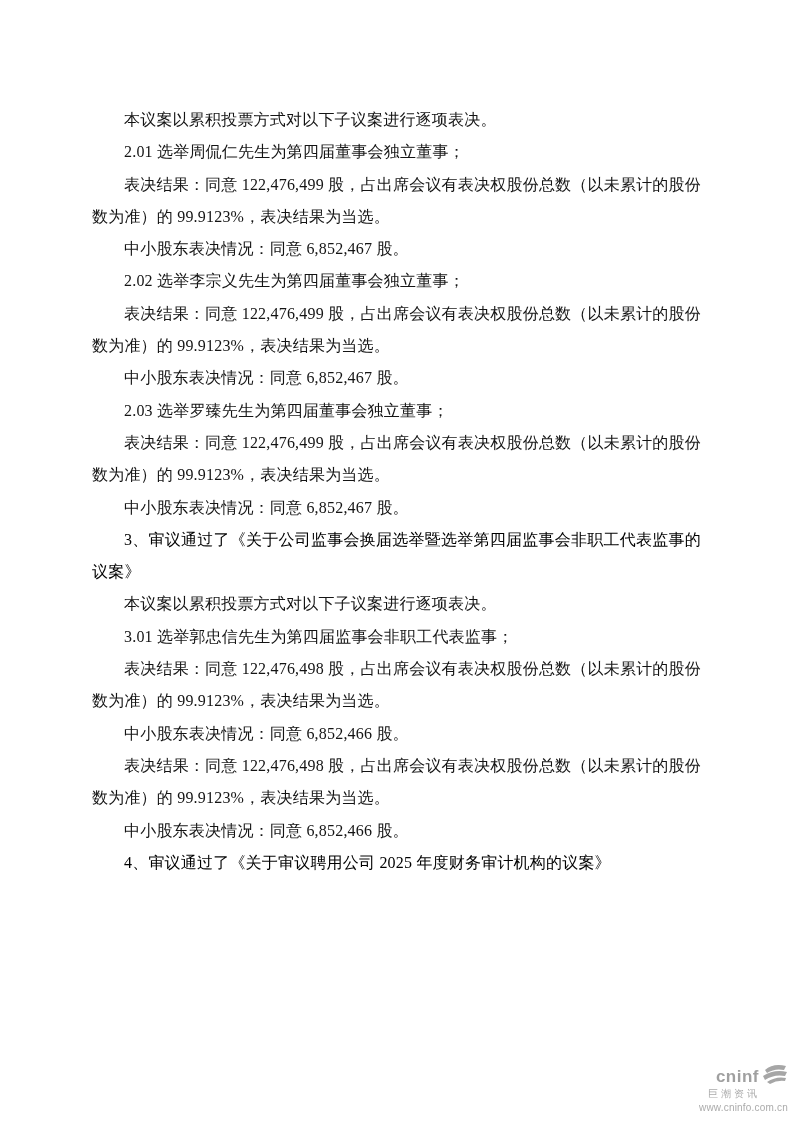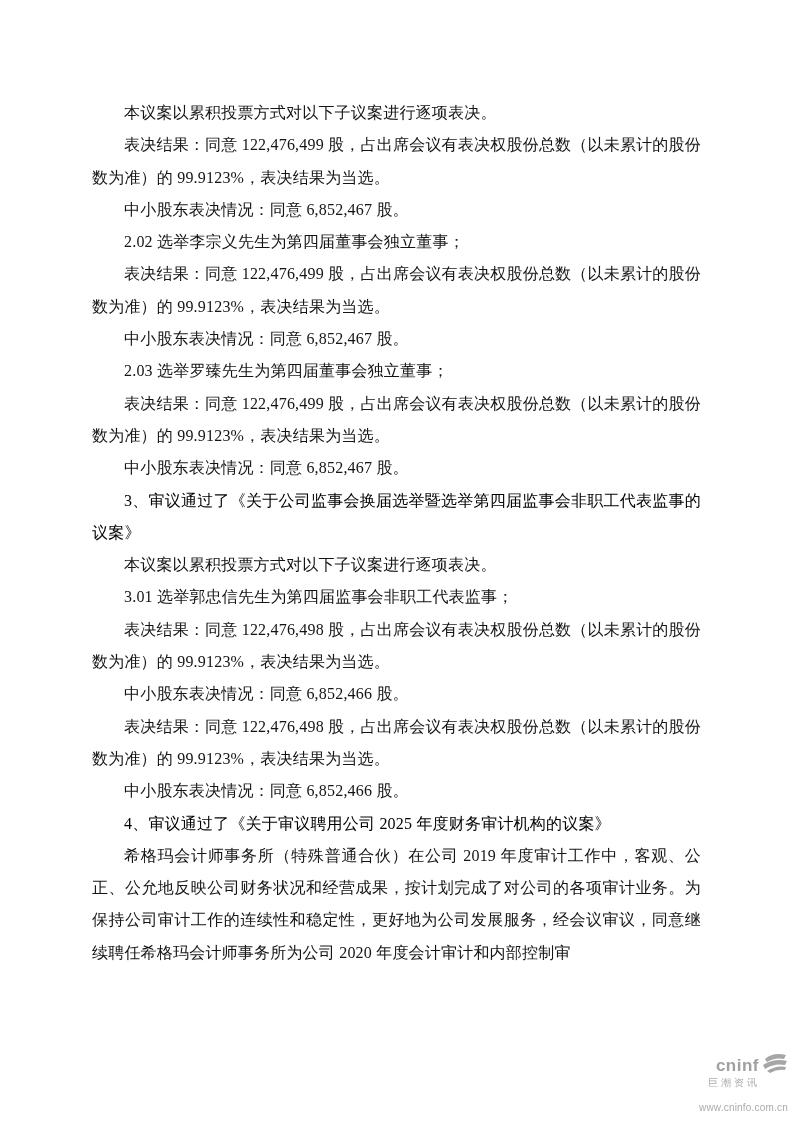--- a/index.html
+++ b/index.html
@@ -15,21 +15,21 @@
     overflow: hidden;
   }
   .page {
     position: absolute;
     inset: 0;
     background: #ffffff;
   }
   .content {
     position: absolute;
     left: 92px;
-    top: 97px;
+    top: 104px;
     width: 609px;
   }
   .para {
     margin: 0;
     padding: 0;
     font-size: 16px;
     line-height: 32.3px;
     color: #141414;
     text-align: justify;
     text-indent: 2em;
@@ -71,48 +71,48 @@
     font-size: 10px;
     letter-spacing: 3px;
     color: #ababab;
     padding-right: 28px;
     margin-top: 1px;
   }
   .url {
     font-family: "Liberation Sans", "DejaVu Sans", sans-serif;
     font-size: 10px;
     color: #ababab;
-    margin-top: 14px;
+    margin-top: 3px;
     letter-spacing: 0.2px;
   }
 </style>
 </head>
 <body>
 
 <div class="page">
 
   <main class="content" id="paragraphs">
       <p class="para body">本议案以累积投票方式对以下子议案进行逐项表决。</p>
+      <p class="para body">2.01 选举周侃仁先生为第四届董事会独立董事；</p>
       <p class="para body">表决结果：同意 122,476,499 股，占出席会议有表决权股份总数（以未累计的股份数为准）的 99.9123%，表决结果为当选。</p>
       <p class="para body">中小股东表决情况：同意 6,852,467 股。</p>
       <p class="para body">2.02 选举李宗义先生为第四届董事会独立董事；</p>
       <p class="para body">表决结果：同意 122,476,499 股，占出席会议有表决权股份总数（以未累计的股份数为准）的 99.9123%，表决结果为当选。</p>
       <p class="para body">中小股东表决情况：同意 6,852,467 股。</p>
       <p class="para body">2.03 选举罗臻先生为第四届董事会独立董事；</p>
       <p class="para body">表决结果：同意 122,476,499 股，占出席会议有表决权股份总数（以未累计的股份数为准）的 99.9123%，表决结果为当选。</p>
       <p class="para body">中小股东表决情况：同意 6,852,467 股。</p>
       <p class="para heading">3、审议通过了《关于公司监事会换届选举暨选举第四届监事会非职工代表监事的议案》</p>
       <p class="para body">本议案以累积投票方式对以下子议案进行逐项表决。</p>
       <p class="para body">3.01 选举郭忠信先生为第四届监事会非职工代表监事；</p>
       <p class="para body">表决结果：同意 122,476,498 股，占出席会议有表决权股份总数（以未累计的股份数为准）的 99.9123%，表决结果为当选。</p>
       <p class="para body">中小股东表决情况：同意 6,852,466 股。</p>
       <p class="para body">表决结果：同意 122,476,498 股，占出席会议有表决权股份总数（以未累计的股份数为准）的 99.9123%，表决结果为当选。</p>
       <p class="para body">中小股东表决情况：同意 6,852,466 股。</p>
       <p class="para heading">4、审议通过了《关于审议聘用公司 2025 年度财务审计机构的议案》</p>
-      <p class="para body">希格玛会计师事务所（特殊普通合伙）在公司 2019 年度审计工作中，客观、公正、公允地反映公司财务状况和经营成果，按计划完成了对公司的各项审计业务。为保持公司审计工作的连续性和稳定性，更好地为公司发展服务，经会议审议，同意继续聘任希格玛会计师事务所为公司 2020 年度会计审计和内部控制审</p>
     </main>
 
   <footer class="watermark">
     <div class="brand-row">
       <span class="brand">cninf</span>
       <span class="swoosh">
         <svg width="26" height="20" viewBox="0 0 26 20" xmlns="http://www.w3.org/2000/svg">
           <g fill="#a6a6a6">
             <path d="M3 6 Q11 -1 24 2 L22 6 Q13 4 5 9 Z"></path>
             <path d="M1 12 Q12 5 25 8 L23 12 Q12 10 3 16 Z"></path>

